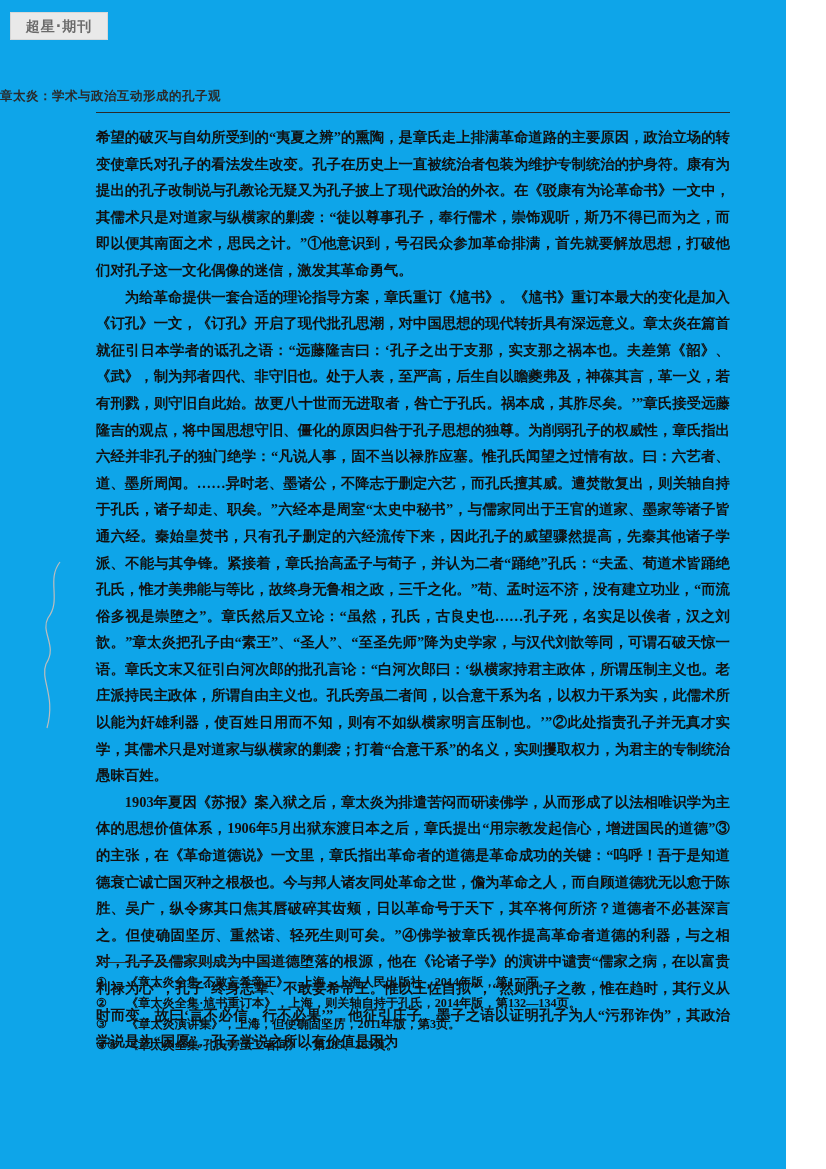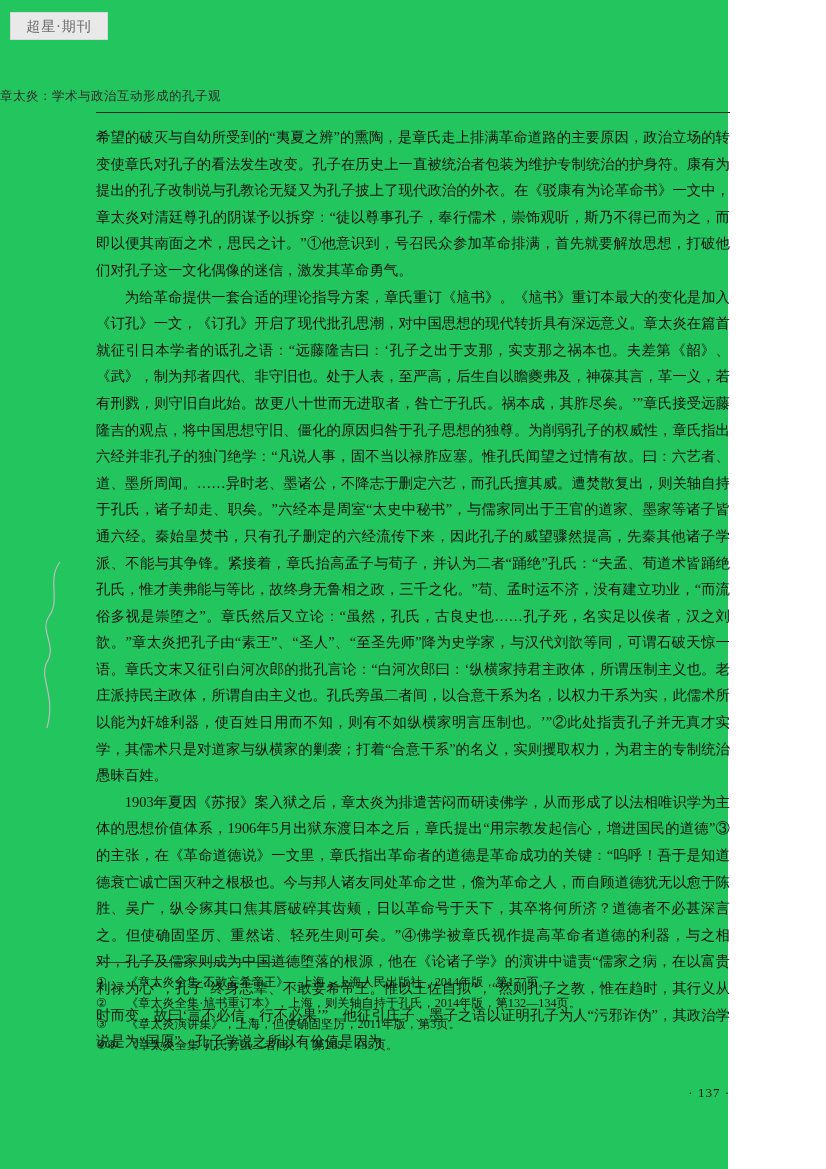--- a/index.html
+++ b/index.html
@@ -11,23 +11,24 @@
     height: 1169px;
     background: #ffffff;
     font-family: "Liberation Serif", "DejaVu Serif", serif;
     color: #1a1a1a;
     position: relative;
     overflow: hidden;
   }
   .page {
     position: absolute;
     left: 0; top: 0;
-    width: 728px;
+    width: 786px;
     height: 1169px;
-    background: #22c55e;
+    background: #0ea5e9;
+    font-weight: bold;
   }
   .watermark {
     position: absolute;
     left: 10px;
     top: 12px;
     width: 96px;
     height: 26px;
     background: #e9e9e9;
     border: 1px solid #d8d8d8;
     color: #6a6a6a;
@@ -130,21 +131,21 @@
   <div class="header">章太炎：学术与政治互动形成的孔子观</div>
   <div class="header-rule"></div>
 
   <div class="edge-marks">
     <svg width="26" height="170" viewBox="0 0 26 170">
       <path d="M20 2 C6 20, 22 40, 8 58 C0 72, 18 86, 6 104 C0 120, 16 136, 7 168" stroke="#bdbdbd" stroke-width="1.2" fill="none"></path>
     </svg>
   </div>
 
   <div class="content">
-    <p class="first">希望的破灭与自幼所受到的“夷夏之辨”的熏陶，是章氏走上排满革命道路的主要原因，政治立场的转变使章氏对孔子的看法发生改变。孔子在历史上一直被统治者包装为维护专制统治的护身符。康有为提出的孔子改制说与孔教论无疑又为孔子披上了现代政治的外衣。在《驳康有为论革命书》一文中，章太炎对清廷尊孔的阴谋予以拆穿：“徒以尊事孔子，奉行儒术，崇饰观听，斯乃不得已而为之，而即以便其南面之术，思民之计。”①他意识到，号召民众参加革命排满，首先就要解放思想，打破他们对孔子这一文化偶像的迷信，激发其革命勇气。</p>
+    <p class="first">希望的破灭与自幼所受到的“夷夏之辨”的熏陶，是章氏走上排满革命道路的主要原因，政治立场的转变使章氏对孔子的看法发生改变。孔子在历史上一直被统治者包装为维护专制统治的护身符。康有为提出的孔子改制说与孔教论无疑又为孔子披上了现代政治的外衣。在《驳康有为论革命书》一文中，其儒术只是对道家与纵横家的剿袭：“徒以尊事孔子，奉行儒术，崇饰观听，斯乃不得已而为之，而即以便其南面之术，思民之计。”①他意识到，号召民众参加革命排满，首先就要解放思想，打破他们对孔子这一文化偶像的迷信，激发其革命勇气。</p>
     <p class="indent">为给革命提供一套合适的理论指导方案，章氏重订《訄书》。《訄书》重订本最大的变化是加入《订孔》一文，《订孔》开启了现代批孔思潮，对中国思想的现代转折具有深远意义。章太炎在篇首就征引日本学者的诋孔之语：“远藤隆吉曰：‘孔子之出于支那，实支那之祸本也。夫差第《韶》、《武》，制为邦者四代、非守旧也。处于人表，至严高，后生自以瞻夔弗及，神葆其言，革一义，若有刑戮，则守旧自此始。故更八十世而无进取者，咎亡于孔氏。祸本成，其胙尽矣。’”章氏接受远藤隆吉的观点，将中国思想守旧、僵化的原因归咎于孔子思想的独尊。为削弱孔子的权威性，章氏指出六经并非孔子的独门绝学：“凡说人事，固不当以禄胙应塞。惟孔氏闻望之过情有故。曰：六艺者、道、墨所周闻。……异时老、墨诸公，不降志于删定六艺，而孔氏擅其威。遭焚散复出，则关轴自持于孔氏，诸子却走、职矣。”六经本是周室“太史中秘书”，与儒家同出于王官的道家、墨家等诸子皆通六经。秦始皇焚书，只有孔子删定的六经流传下来，因此孔子的威望骤然提高，先秦其他诸子学派、不能与其争锋。紧接着，章氏抬高孟子与荀子，并认为二者“踊绝”孔氏：“夫孟、荀道术皆踊绝孔氏，惟才美弗能与等比，故终身无鲁相之政，三千之化。”苟、孟时运不济，没有建立功业，“而流俗多视是崇堕之”。章氏然后又立论：“虽然，孔氏，古良史也……孔子死，名实足以俟者，汉之刘歆。”章太炎把孔子由“素王”、“圣人”、“至圣先师”降为史学家，与汉代刘歆等同，可谓石破天惊一语。章氏文末又征引白河次郎的批孔言论：“白河次郎曰：‘纵横家持君主政体，所谓压制主义也。老庄派持民主政体，所谓自由主义也。孔氏旁虽二者间，以合意干系为名，以权力干系为实，此儒术所以能为奸雄利器，使百姓日用而不知，则有不如纵横家明言压制也。’”②此处指责孔子并无真才实学，其儒术只是对道家与纵横家的剿袭；打着“合意干系”的名义，实则攫取权力，为君主的专制统治愚昧百姓。</p>
     <p class="indent">1903年夏因《苏报》案入狱之后，章太炎为排遣苦闷而研读佛学，从而形成了以法相唯识学为主体的思想价值体系，1906年5月出狱东渡日本之后，章氏提出“用宗教发起信心，增进国民的道德”③的主张，在《革命道德说》一文里，章氏指出革命者的道德是革命成功的关键：“呜呼！吾于是知道德衰亡诚亡国灭种之根极也。今与邦人诸友同处革命之世，儋为革命之人，而自顾道德犹无以愈于陈胜、吴广，纵令瘃其口焦其唇破碎其齿颊，日以革命号于天下，其卒将何所济？道德者不必甚深言之。但使确固坚厉、重然诺、轻死生则可矣。”④佛学被章氏视作提高革命者道德的利器，与之相对，孔子及儒家则成为中国道德堕落的根源，他在《论诸子学》的演讲中谴责“儒家之病，在以富贵利禄为心”，孔子“终身志辈、不敢妄希帝王。惟以王佐自拟”，“然则孔子之教，惟在趋时，其行义从时而变，故曰‘言不必信，行不必果’”，他征引庄子、墨子之语以证明孔子为人“污邪诈伪”，其政治学说是为“国愿”。孔子学说之所以有价值是因为</p>
   </div>
 
   <div class="footnote-rule"></div>
 
   <div class="footnotes">
     <div>
       <span class="fn-marker">①</span><span>《章太炎全集·不敢妄希帝王》，上海，上海人民出版社，2014年版，第177页。</span>
     </div>
@@ -152,14 +153,13 @@
       <span class="fn-marker">②</span><span>《章太炎全集·訄书重订本》，上海，则关轴自持于孔氏，2014年版，第132—134页。</span>
     </div>
     <div>
       <span class="fn-marker">③</span><span>《章太炎演讲集》，上海，但使确固坚厉，2011年版，第3页。</span>
     </div>
     <div>
       <span class="fn-marker">④⑧</span><span>《章太炎全集·孔氏旁虽二者间》，第285、155页。</span>
     </div>
   </div>
 
-  <div class="pagenum">· 137 ·</div>
 </div>
 
 </body></html>

